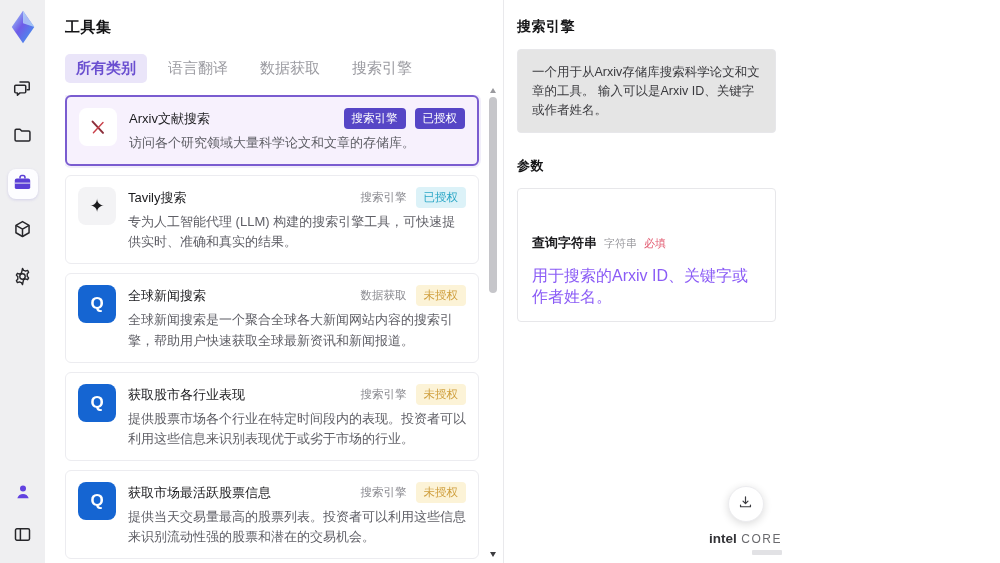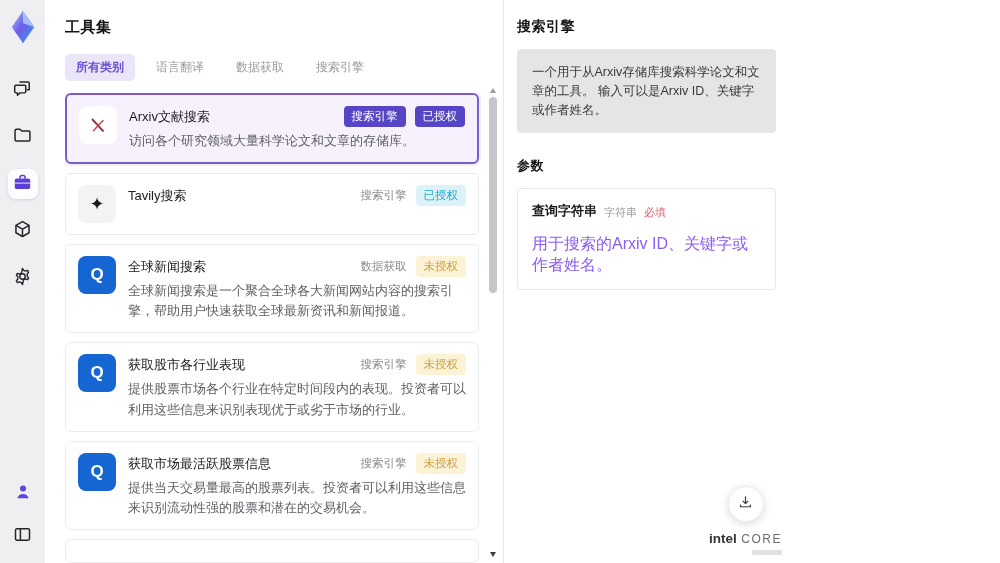--- a/index.html
+++ b/index.html
@@ -33,21 +33,21 @@
   
   .tools-panel {
     width: 458px; flex-shrink: 0;
     padding: 18px 6px 0 20px;
     display: flex; flex-direction: column;
     position: relative;
   }
   .panel-title { font-size: 15px; font-weight: bold; color: #141416; letter-spacing: .5px; }
   .tabs { display: flex; gap: 10px; margin-top: 17px; align-items: center; }
   .tab {
-    font-size: 12px; color: #9b9ba1; padding: 5px 11px; border-radius: 5px;
+    font-size: 15px; color: #9b9ba1; padding: 5px 11px; border-radius: 5px;
     cursor: pointer; white-space: nowrap;
   }
   .tab.active { background: #eae5f9; color: #6a4fd0; font-weight: bold; }
 
   .tool-list {
     margin-top: 12px; flex: 1; overflow: hidden;
     padding-right: 18px; position: relative;
   }
   .card {
     display: flex; gap: 12px;
@@ -108,21 +108,21 @@
   .info-box {
     border: 1px solid #e7e7ea; border-radius: 4px;
     padding: 13px 14px; margin-top: 13px;
     font-size: 12.5px; color: #3a3a3e; line-height: 1.5;
     background: #e5e5e5;
   }
   .param-box {
     border: 1px solid #e7e7ea; border-radius: 4px;
     padding: 13px 14px; margin-top: 13px; background: #fff;
   }
-  .param-head { display: flex; align-items: flex-end; gap: 7px; }
+  .param-head { display: flex; align-items: center; gap: 7px; margin-top: 32px; }
   .param-name { font-size: 13px; font-weight: bold; color: #1b1b1e; }
   .param-type { font-size: 11px; color: #98989d; }
   .param-required { font-size: 11px; color: #e25c72; }
   .param-desc { margin-top: 14px; font-size: 16px; color: #8b5cf6; }
 
   
   .corner-footer {
     position: absolute; right: 14px; bottom: 8px;
     display: flex; flex-direction: column; align-items: center; gap: 8px;
   }
@@ -257,20 +257,21 @@
       <div class="card">
         <div class="card-icon icon-star">✦</div>
         <div class="card-body">
           <div class="card-head">
             <div class="card-title">Tavily搜索</div>
             <div class="badges">
               <span class="badge plain">搜索引擎</span>
               <span class="badge cyan">已授权</span>
             </div>
           </div>
+          <div class="card-desc">专为人工智能代理 (LLM) 构建的搜索引擎工具，可快速提供实时、准确和真实的结果。</div>
         </div>
       </div>
 
       <div class="card">
         <div class="card-icon icon-blue">Q</div>
         <div class="card-body">
           <div class="card-head">
             <div class="card-title">全球新闻搜索</div>
             <div class="badges">
               <span class="badge plain">数据获取</span>

